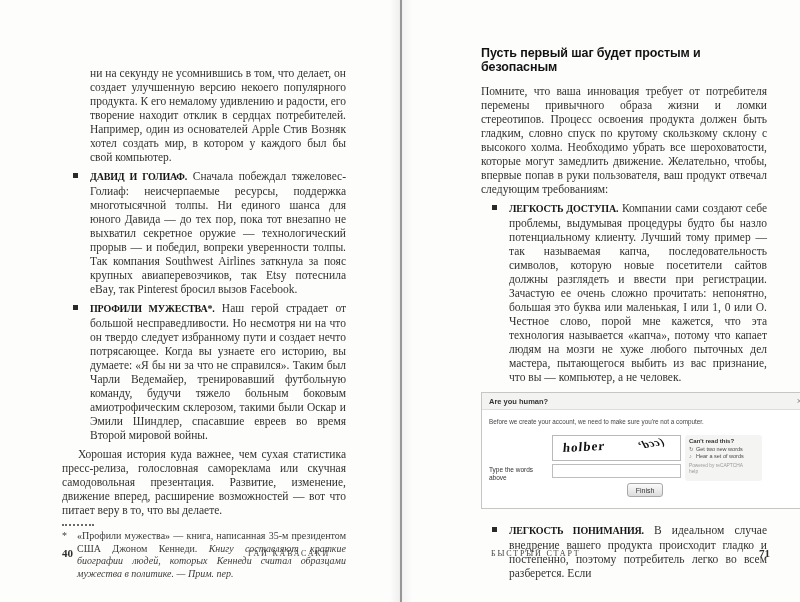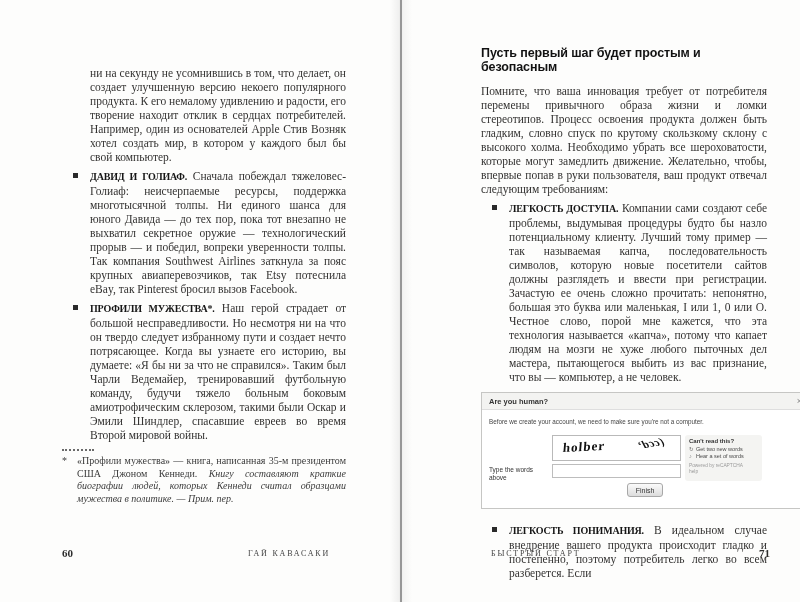--- a/index.html
+++ b/index.html
@@ -124,31 +124,32 @@
   </div>
 
   <div class="bullet-item">
     <span class="bullet-sq"></span>
     <div class="body-text">
       <span class="bullet-title">ПРОФИЛИ МУЖЕСТВА*.</span>
       <span>Наш герой страдает от большой несправедливости. Но несмотря ни на что он твердо следует избранному пути и создает нечто потрясающее. Когда вы узнаете его историю, вы думаете: «Я бы ни за что не справился». Таким был Чарли Ведемайер, тренировавший футбольную команду, будучи тяжело больным боковым амиотрофическим склерозом, такими были Оскар и Эмили Шиндлер, спасавшие евреев во время Второй мировой войны.</span>
     </div>
   </div>
 
+  <div class="body-text closing-par">Хорошая история куда важнее, чем сухая статистика пресс-релиза, голословная самореклама или скучная самодовольная презентация. Развитие, изменение, движение вперед, расширение возможностей — вот что питает веру в то, что вы делаете.</div>
 
   <div class="footnote-sep"></div>
 
   <div class="footnote">
     <span class="fn-marker">*</span>
     <span>«Профили мужества» — книга, написанная 35-м президентом США Джоном Кеннеди. </span><span class="fn-italic">Книгу составляют краткие биографии людей, которых Кеннеди считал образцами мужества в политике. — Прим. пер.</span>
   </div>
 </div>
 
 <div class="page-footer pf-left">
-  <span class="page-num">60</span>
+  <span class="page-num">40</span>
   <span class="running-head">ГАЙ КАВАСАКИ</span>
 </div>
 
 <div class="page-block page-right">
   <div class="section-heading">Пусть первый шаг будет простым и безопасным</div>
 
   <div class="body-text">Помните, что ваша инновация требует от потребителя перемены привычного образа жизни и ломки стереотипов. Процесс освоения продукта должен быть гладким, словно спуск по крутому скользкому склону с высокого холма. Необходимо убрать все шероховатости, которые могут замедлить движение. Желательно, чтобы, впервые попав в руки пользователя, ваш продукт отвечал следующим требованиям:</div>
 
   <div class="bullet-item">
     <span class="bullet-sq"></span>

